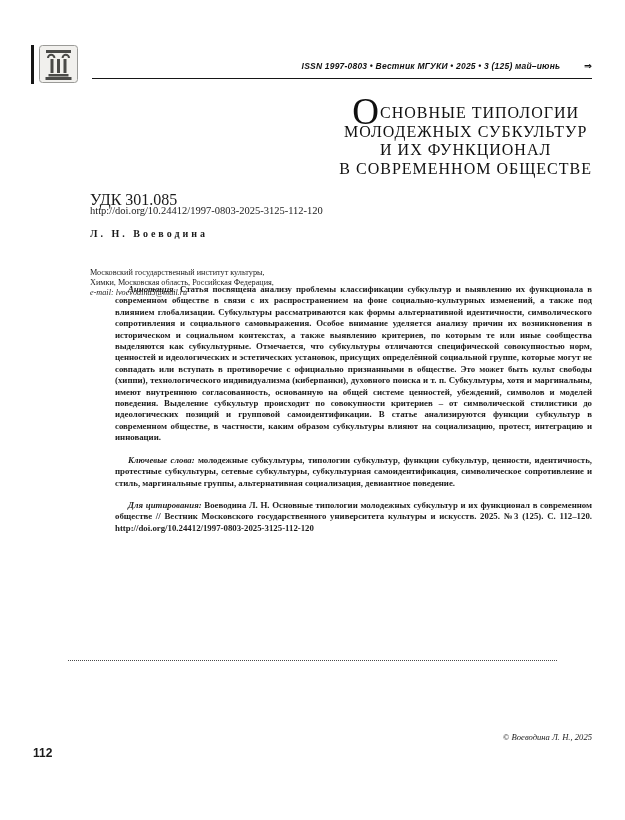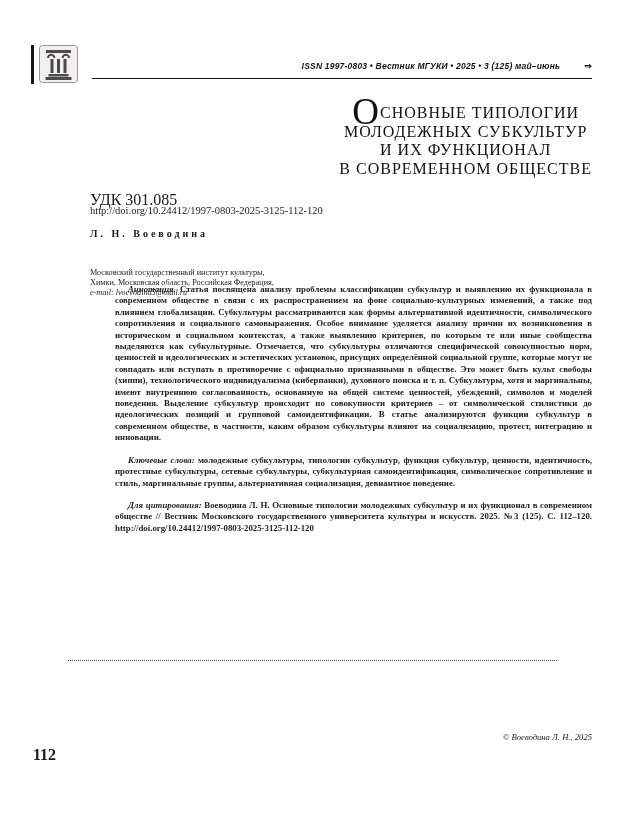--- a/index.html
+++ b/index.html
@@ -38,21 +38,21 @@
   }
   .front-matter p { text-indent:13px; margin-bottom:11px; }
   .label-it { font-style:italic; }
   .dotted-rule {
     position:absolute; left:68px; top:660px; width:489px; height:0;
     border-top:1.5px dotted #4a4a4a;
   }
   .bio { position:absolute; left:90px; top:671px; width:480px; font-size:8.6px; line-height:11.3px; color:#1c1c1c; }
   .bio p { padding-left:20px; text-indent:-20px; margin-bottom:4px; }
   .copyright { position:absolute; right:33px; top:732px; font-size:8.6px;font-style:italic; }
-  .page-number { position:absolute; left:33px; top:746px; font-size:16px; font-weight:bold; font-family:Liberation Serif, serif; }
+  .page-number { position:absolute; left:33px; top:746px; font-size:12px; font-weight:bold; font-family:Liberation Sans, sans-serif; }
 </style>
 </head>
 <body>
 
 <div class="page">
 
   <div class="edge-mark"></div>
 
   <div class="logo">
     <svg width="39" height="38" viewBox="0 0 39 38" xmlns="http://www.w3.org/2000/svg">

